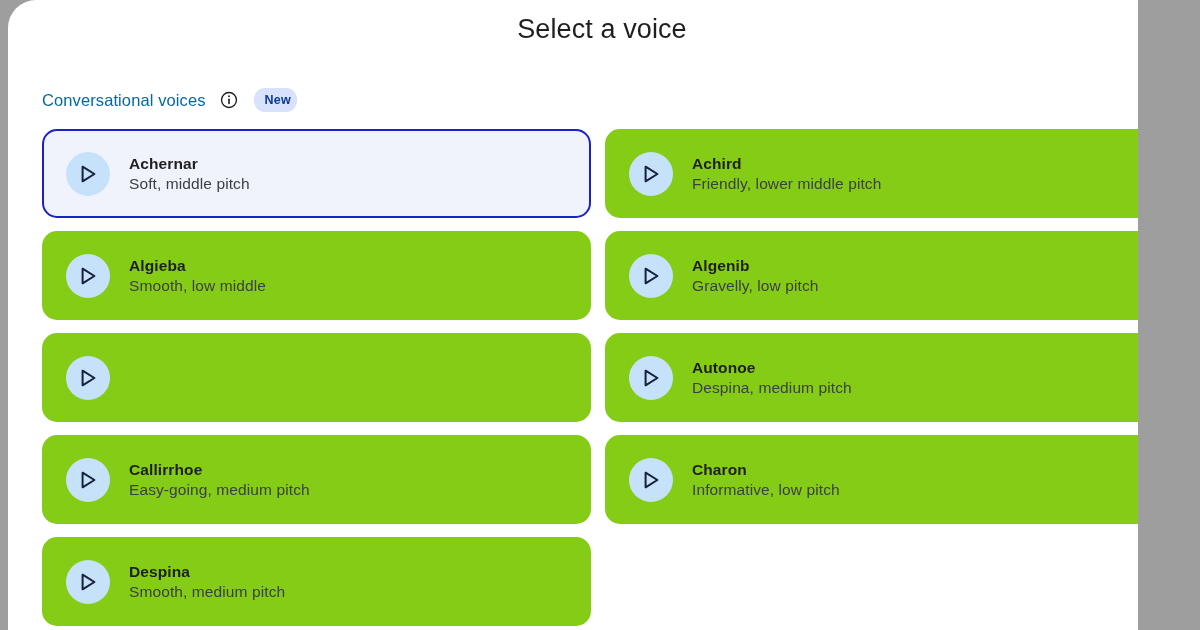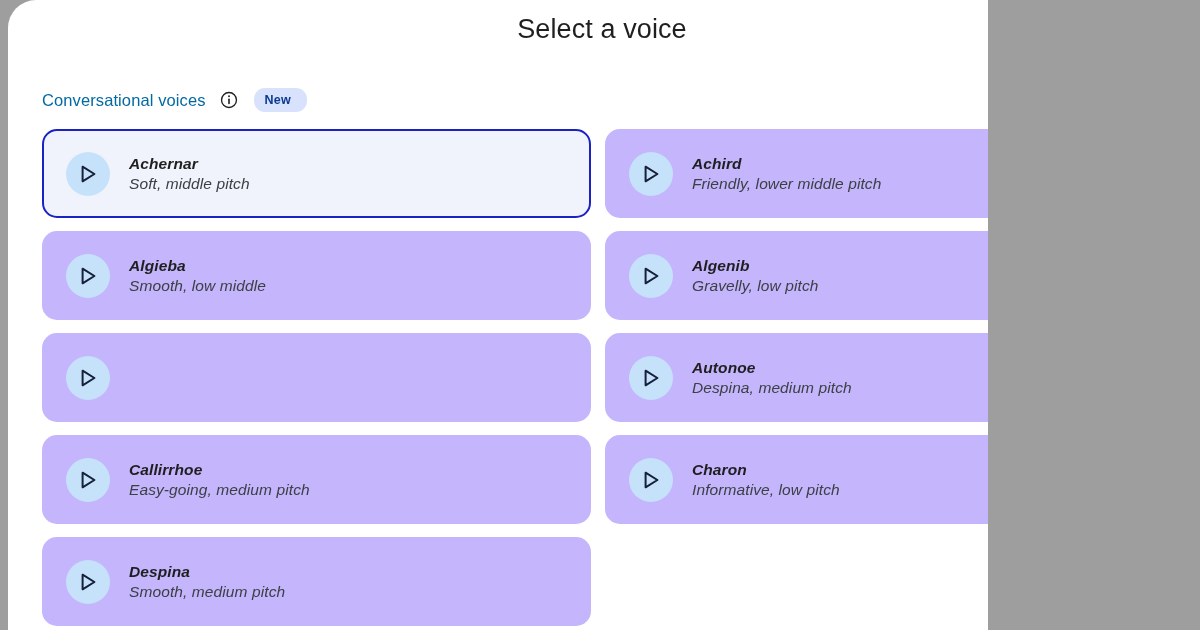--- a/index.html
+++ b/index.html
@@ -9,21 +9,21 @@
     padding: 0;
     width: 1200px;
     height: 630px;
     overflow: hidden;
     font-family: "Liberation Sans", sans-serif;
     background: #9e9e9e;
   }
 
   #screen {
     position: relative;
-    width: 988px;
+    width: 1138px;
     height: 630px;
     background: #9e9e9e;
     overflow: hidden;
   }
 
   
   #dialog {
     position: absolute;
     left: 8px;
     top: 0;
@@ -91,40 +91,40 @@
     display: block;
     flex: 0 0 auto;
   }
   #new-badge {
     margin-left: 16px;
     background: #d9e2fc;
     color: #0b3b91;
     font-size: 12.5px;
     font-weight: 700;
     line-height: 1;
-    padding: 6px 16px 6px 11px;
+    padding: 6px 6px 6px 11px;
     border-radius: 11px;
     letter-spacing: 0.2px;
   }
 
   
   #voice-grid {
     margin: 17px 0 0 34px;
     width: 1112px;
     display: grid;
     grid-template-columns: 1fr 1fr;
     column-gap: 14px;
     row-gap: 13px;
   }
 
   .voice-card {
     position: relative;
     height: 89px;
     border-radius: 15px;
-    background: #c4b5fd;
+    background: #84cc16;
     border: 2px solid transparent;
     display: flex;
     align-items: center;
     padding-left: 22px;
     cursor: pointer;
     overflow: hidden;
   }
   .voice-card.selected {
     background: #f0f3fb;
     border: 2px solid #1b22c4;
@@ -142,21 +142,20 @@
   }
   .play-icon { display: block; }
 
   .voice-text {
     margin-left: 19px;
     display: flex;
     flex-direction: column;
     justify-content: center;
     gap: 1px;
     min-width: 0;
-    font-style: italic;
   }
   .voice-name {
     font-size: 15.5px;
     line-height: 19px;
     font-weight: 700;
     color: #1f1f1f;
     letter-spacing: 0.1px;
     white-space: nowrap;
   }
   .voice-desc {

